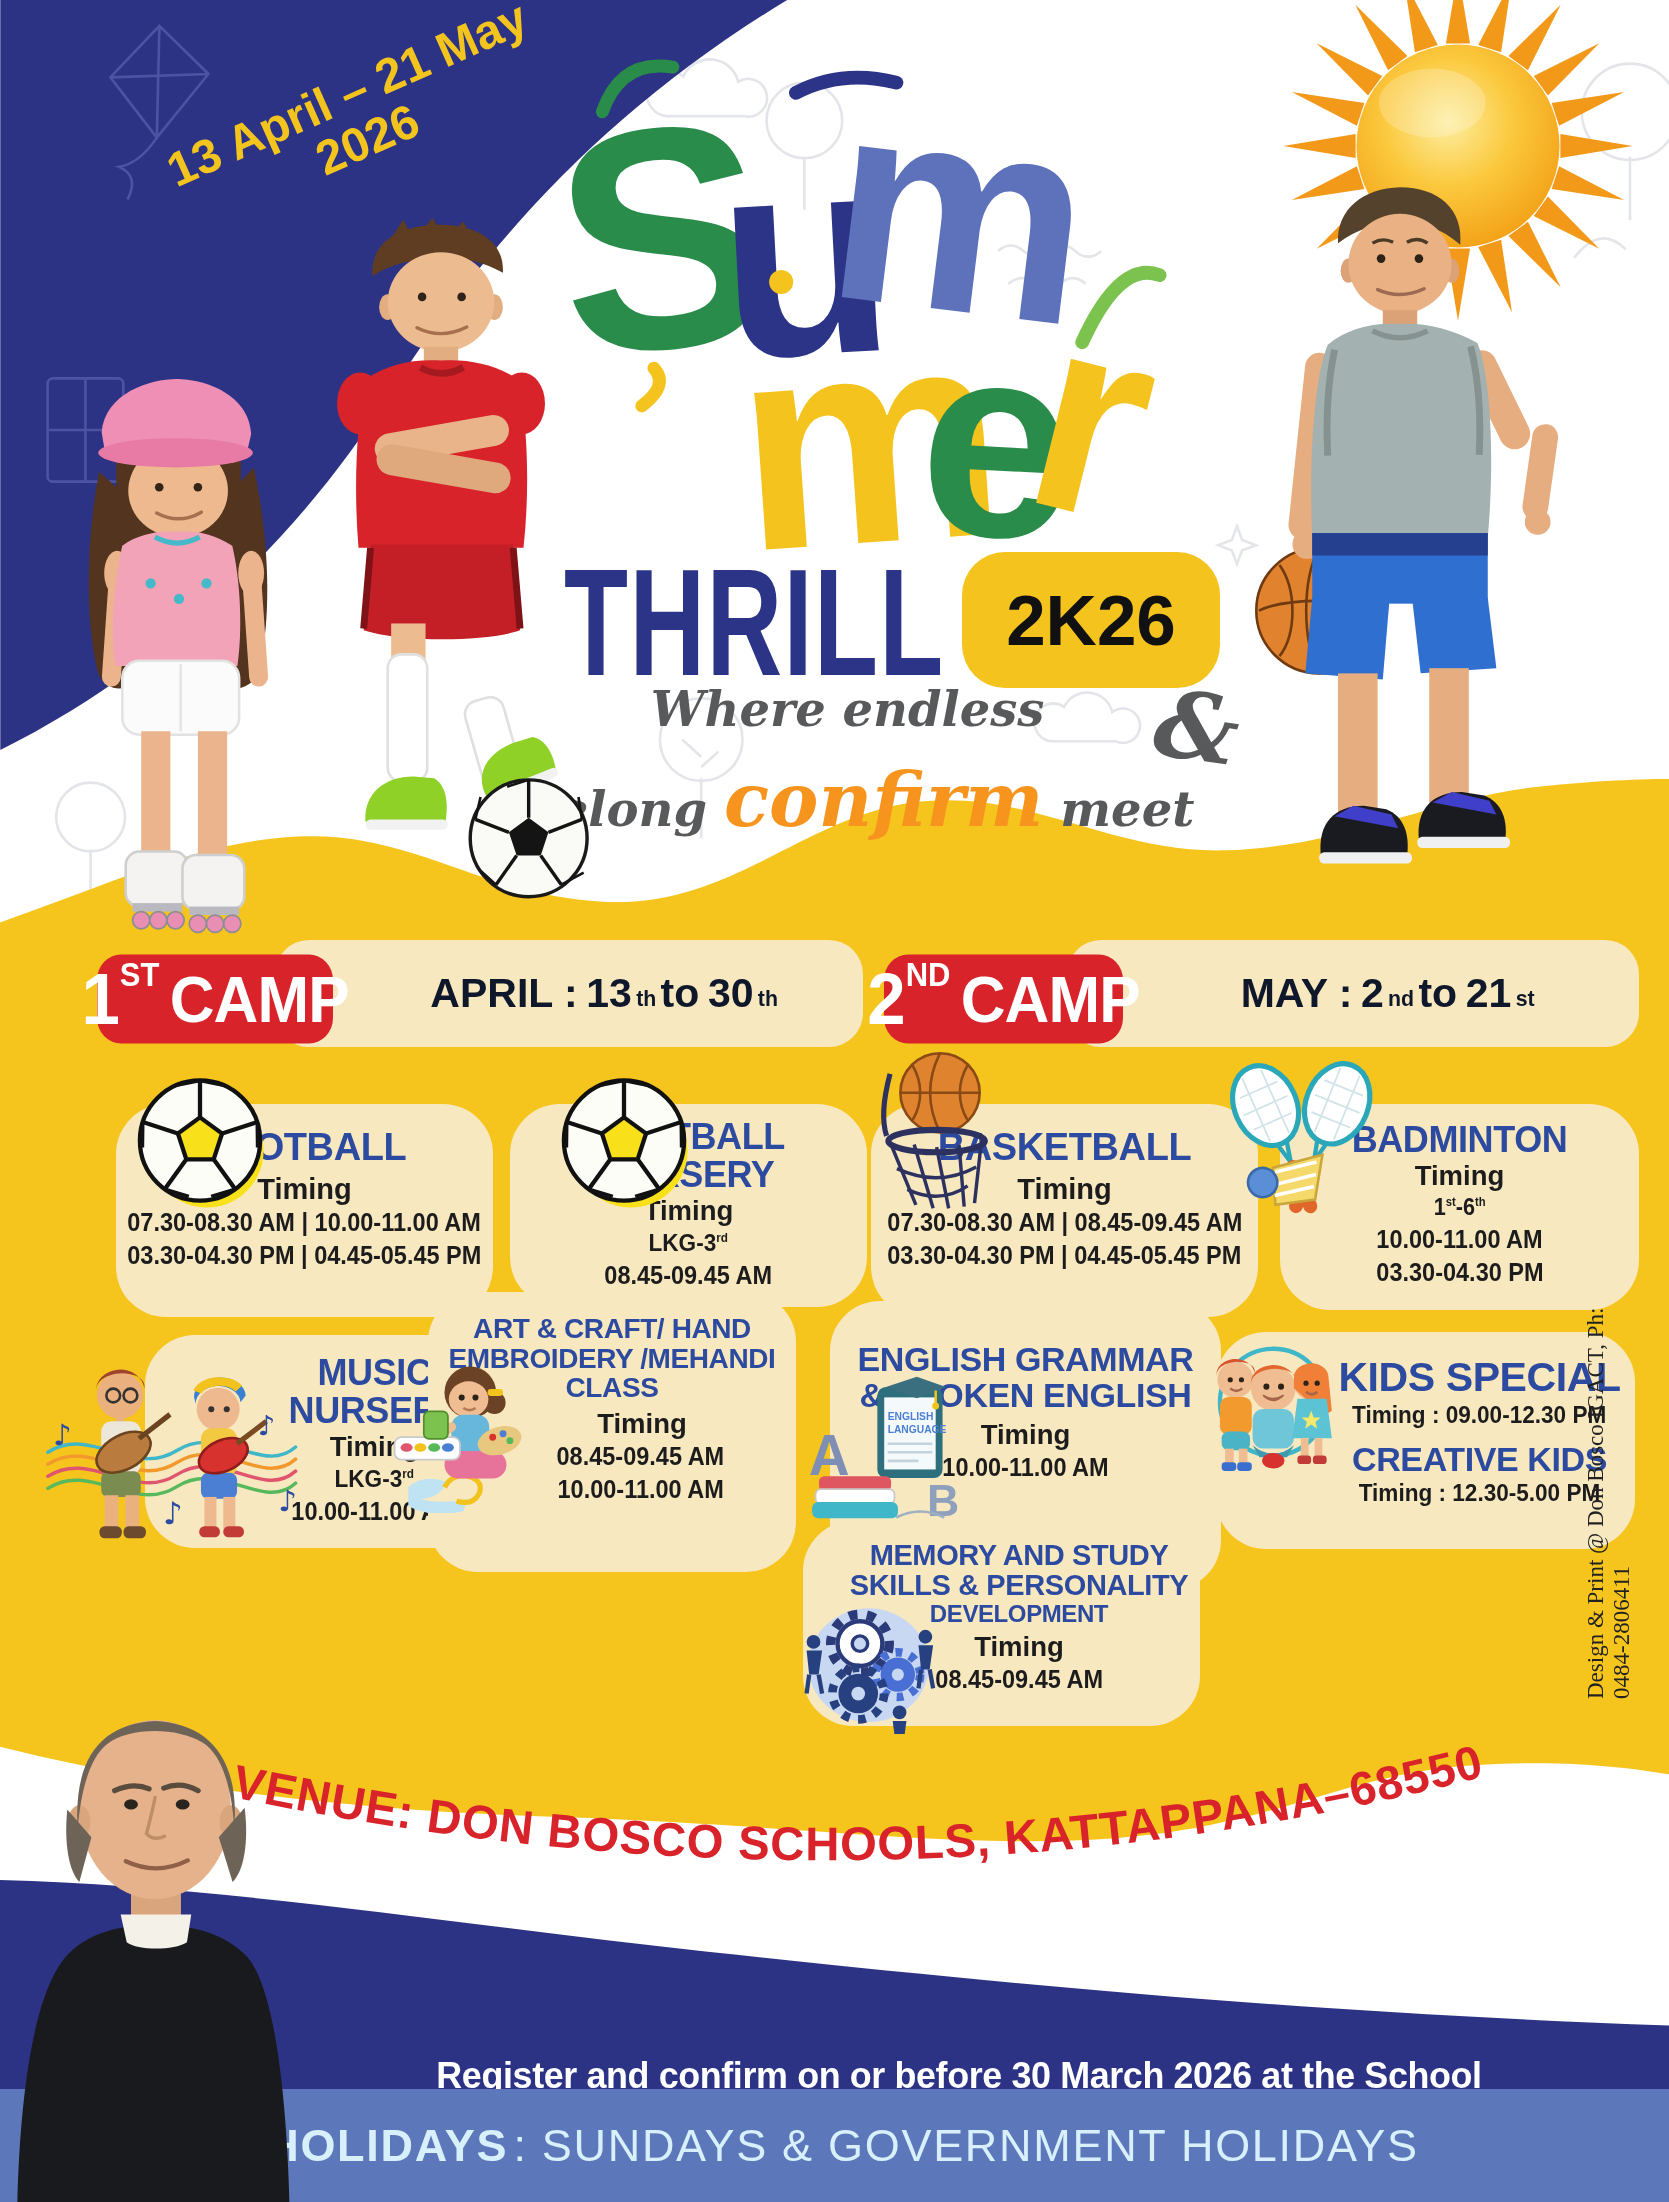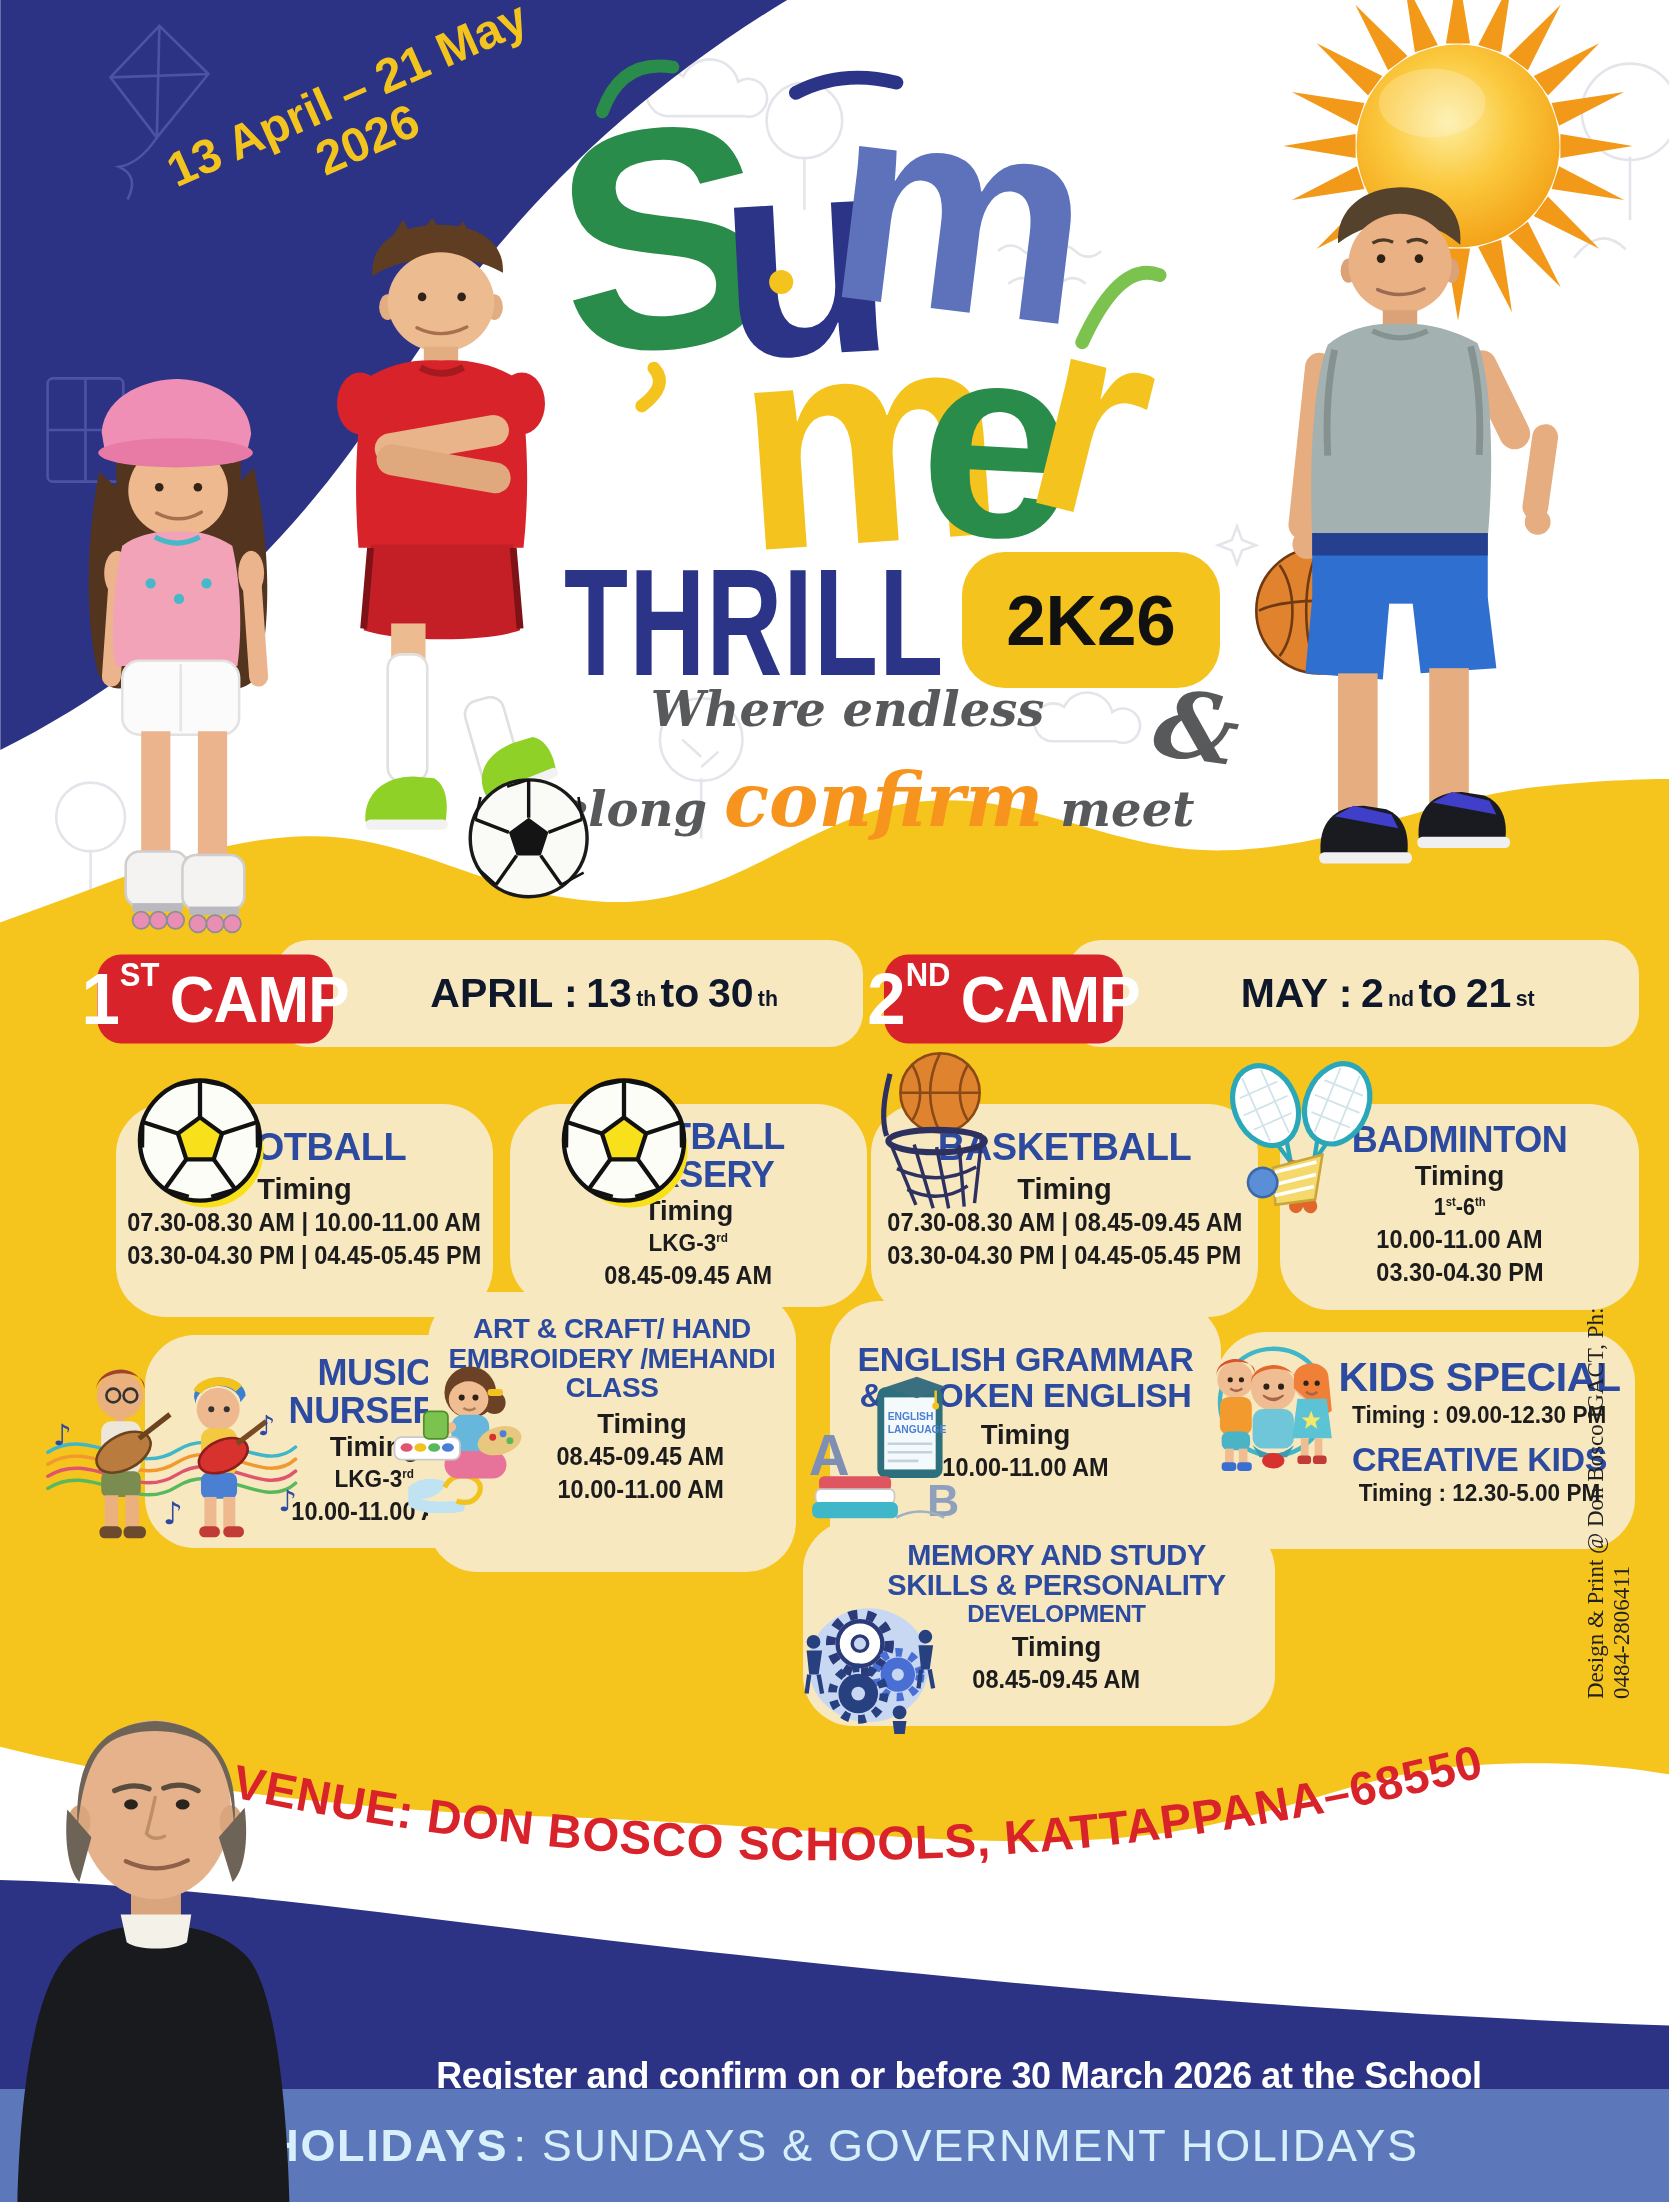--- a/index.html
+++ b/index.html
@@ -579,21 +579,21 @@
       <path d="M122,66 q7,6 13,0" stroke="#a8654a" stroke-width="3" fill="none"></path>
       <polygon points="112,74 146,74 152,120 106,120" fill="#5cc3d5"></polygon>
       <polygon points="128,88 131,96 139,96 133,101 135,109 128,104 121,109 123,101 117,96 125,96" fill="#f5e96b"></polygon>
       <rect x="116" y="120" width="9" height="24" fill="#f0bd92"></rect>
         <rect x="132" y="120" width="9" height="24" fill="#f0bd92"></rect>
       <rect x="112" y="140" width="16" height="10" rx="4" fill="#c23b36"></rect>
         <rect x="130" y="140" width="16" height="10" rx="4" fill="#c23b36"></rect>
     </g>
   </svg>
 
-  <div class="card" style="left:803px;top:1521px;width:472px;height:205px;padding-top:19px;padding-left:35px;box-sizing:border-box;">
+  <div class="card" style="left:803px;top:1521px;width:397px;height:205px;padding-top:19px;padding-left:35px;box-sizing:border-box;">
     <div class="ct" style="font-size:29px;">MEMORY AND STUDY</div>
     <div class="ct" style="font-size:29px;">SKILLS &amp; PERSONALITY</div>
     <div class="ct" style="font-size:24px;">DEVELOPMENT</div>
     <div class="tl" style="font-size:27.5px;">Timing</div>
     <div class="tv">08.45-09.45 AM</div>
   </div>
   <svg class="abs" style="left:798px;top:1592px;" width="142" height="142" viewBox="0 0 165 165">
     <ellipse cx="82" cy="85" rx="70" ry="66" fill="#c9d8f2"></ellipse>
     <g>
       <circle cx="72" cy="60" r="34" fill="none" stroke="#2b3a78" stroke-width="11" stroke-dasharray="10 11"></circle>

